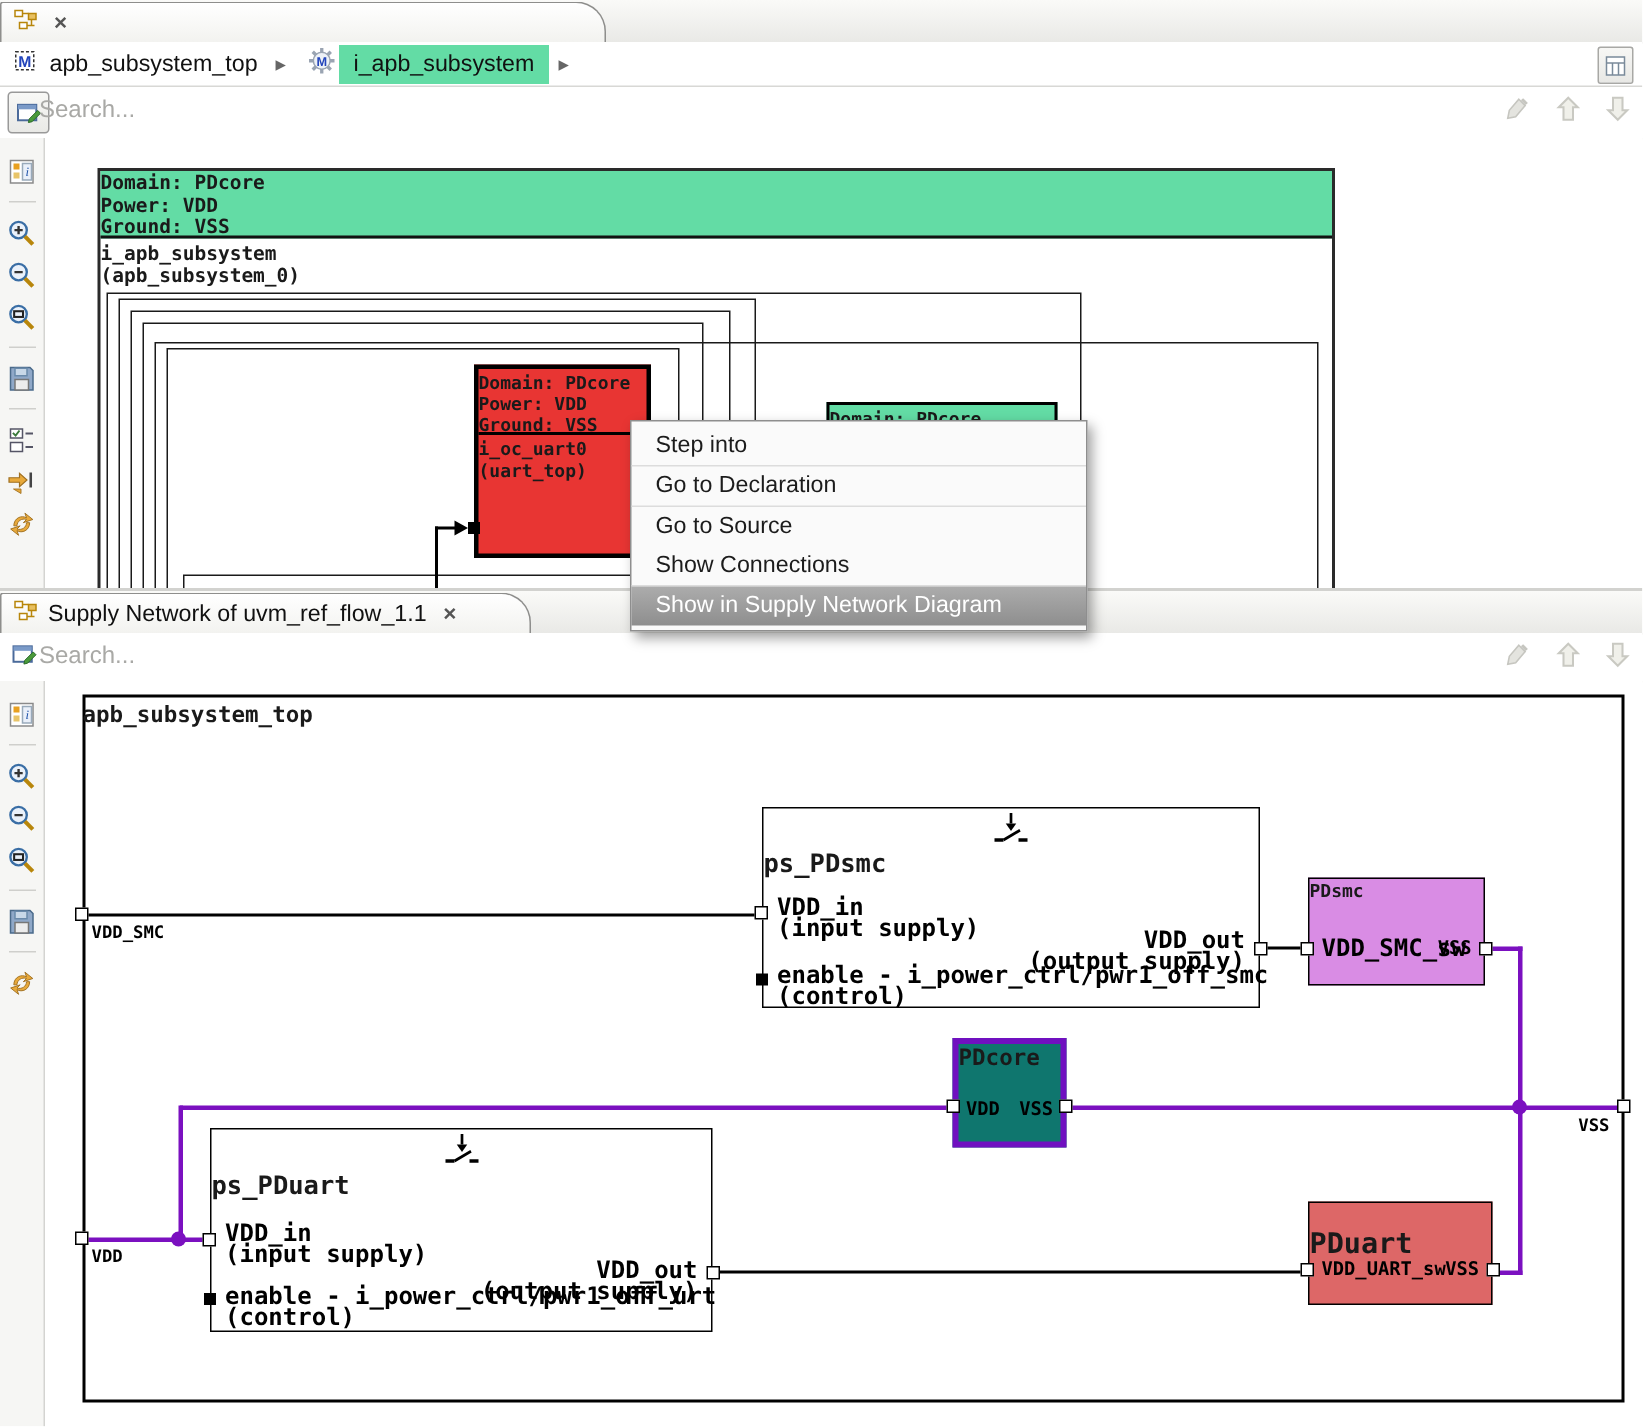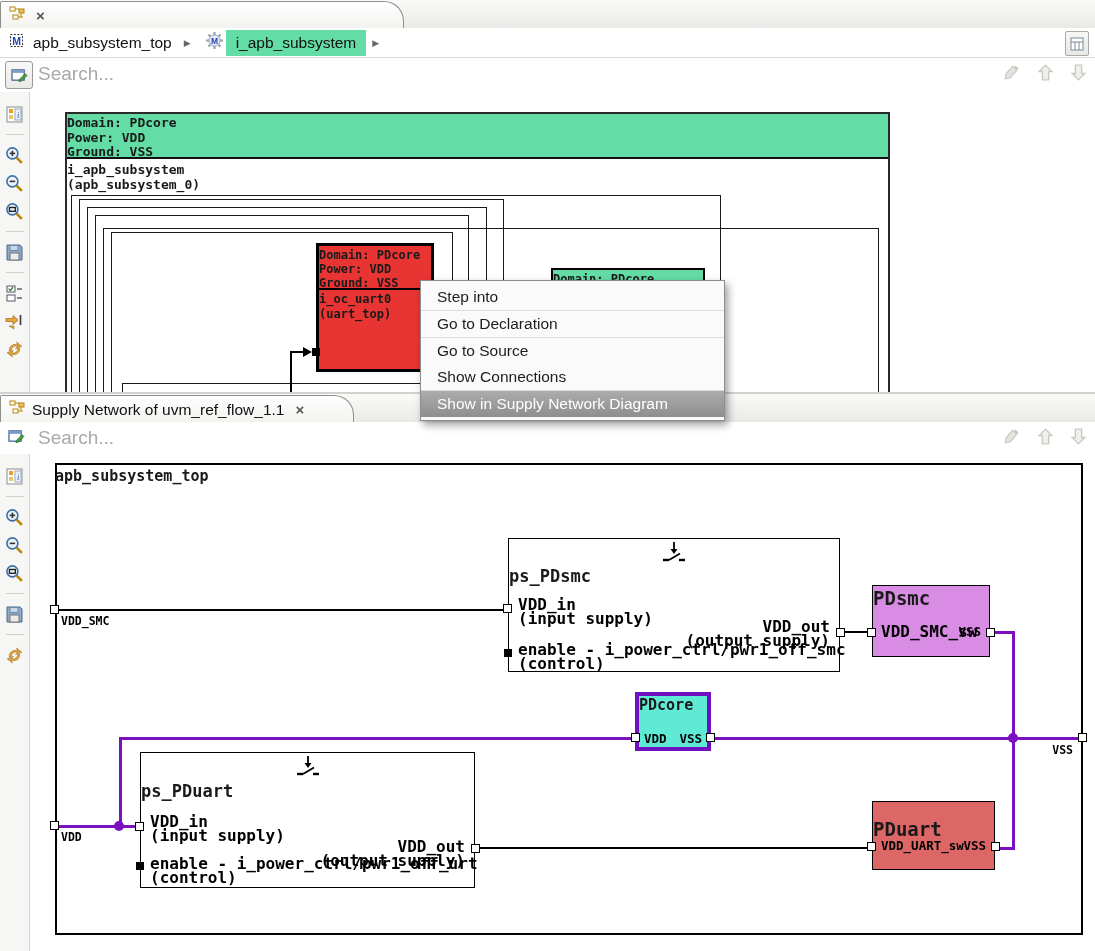--- a/index.html
+++ b/index.html
@@ -22,22 +22,22 @@
   .crumbtxt{font-size:15.5px;color:#111;margin:0 8px;white-space:nowrap;}
   .crumbarrow{font-size:9px;color:#666;margin:0 4px;}
   .crumb-green{background:#63DCA5;padding:4px 10px;margin:0 2px;}
   .crumbbtn{position:absolute;right:6px;top:3px;width:22px;height:23px;background:linear-gradient(#F7F7F5,#E8E8E5);
             border:1px solid #A8A8A5;border-radius:2px;display:flex;align-items:center;justify-content:center;}
   
   .searchrow{position:absolute;left:0;width:1095px;height:32px;background:#FFF;border-bottom:1px solid #E3E3E0;}
   .searchbtn{position:absolute;left:5px;top:3px;width:26px;height:26px;background:linear-gradient(#F8F8F6,#E9E9E6);
              border:1px solid #999;border-radius:3px;display:flex;align-items:center;justify-content:center;}
   .searchicon-plain{position:absolute;left:8px;top:7px;}
-  .searchinput{position:absolute;left:36px;top:2px;width:620px;height:26px;border:none;outline:none;
-               font-family:"Liberation Sans",sans-serif;font-size:19px;color:#ef4444;background:transparent;}
+  .searchinput{position:absolute;left:24px;top:2px;width:620px;height:26px;border:none;outline:none;
+               font-family:"Liberation Sans",sans-serif;font-size:16px;color:#ef4444;background:transparent;}
   .searchinput::placeholder{color:#A9A9A6;}
   .srchicons{position:absolute;right:8px;top:5px;display:flex;gap:16px;align-items:center;}
   
   .vtoolbar{position:absolute;left:0;width:30px;background:#F6F6F4;border-right:1px solid #D4D4D1;
             display:flex;flex-direction:column;align-items:center;padding-top:8px;box-sizing:border-box;}
   .tbi{width:20px;height:20px;margin:4px 0;display:flex;align-items:center;justify-content:center;}
   .tbsep{width:18px;height:1px;background:#CFCFCC;margin:6px 0;}
   
   .canvas{position:absolute;left:30px;width:1065px;background:#FFF;overflow:hidden;}
   .linebox{position:absolute;border:1px solid #1A1A1A;background:transparent;}
@@ -419,28 +419,28 @@
       <div class="ptxt" style="left:9px;top:104px;">enable - i_power_ctrl/pwr1_off_urt</div>
       <div class="ptxt" style="left:9px;top:118px;">(control)</div>
       <div class="ptxt" style="right:9px;top:87px;">VDD_out</div>
       <div class="ptxt" style="right:9px;top:101px;">(output supply)</div>
       <div class="pm" style="left:-6px;top:69px;"></div>
       <div class="pmfill" style="left:-5px;top:109px;"></div>
       <div class="pm" style="right:-6px;top:91px;"></div>
     </div>
 
     <div class="blk" style="left:842px;top:131px;width:118px;height:72px;background:#D98CE4;">
-      <div class="abs mono ctr" style="left:0;top:1px;width:100%;font-size:19px;">PDsmc</div>
+      <div class="abs mono ctr" style="left:0;top:1px;width:100%;font-size:12px;">PDsmc</div>
       <div class="ptxt" style="left:8px;top:39px;font-size:16px;">VDD_SMC_sw</div>
       <div class="ptxt" style="right:8px;top:39px;font-size:12.5px;">VSS</div>
       <div class="pm" style="left:-6px;top:42px;"></div>
       <div class="pm" style="right:-6px;top:42px;"></div>
     </div>
 
-    <div class="abs" style="left:605px;top:238px;width:76px;height:59px;background:#5eead4;border:4px solid #7010C0;box-sizing:border-box;">
+    <div class="abs" style="left:605px;top:238px;width:76px;height:73px;background:#0f766e;border:4px solid #7010C0;box-sizing:border-box;">
       <div class="abs mono ctr" style="left:0;top:0;width:100%;font-size:15px;">PDcore</div>
       <div class="ptxt" style="left:5px;top:36px;font-size:12.5px;">VDD</div>
       <div class="ptxt" style="right:5px;top:36px;font-size:12.5px;">VSS</div>
       <div class="pm" style="left:-8px;top:37px;"></div>
       <div class="pm" style="right:-8px;top:37px;"></div>
     </div>
 
     <div class="blk" style="left:842px;top:347px;width:123px;height:69px;background:#DD6767;">
       <div class="abs mono ctr" style="left:0;top:16px;width:100%;font-size:19px;">PDuart</div>
       <div class="ptxt" style="left:8px;top:37px;font-size:12.5px;">VDD_UART_sw</div>

